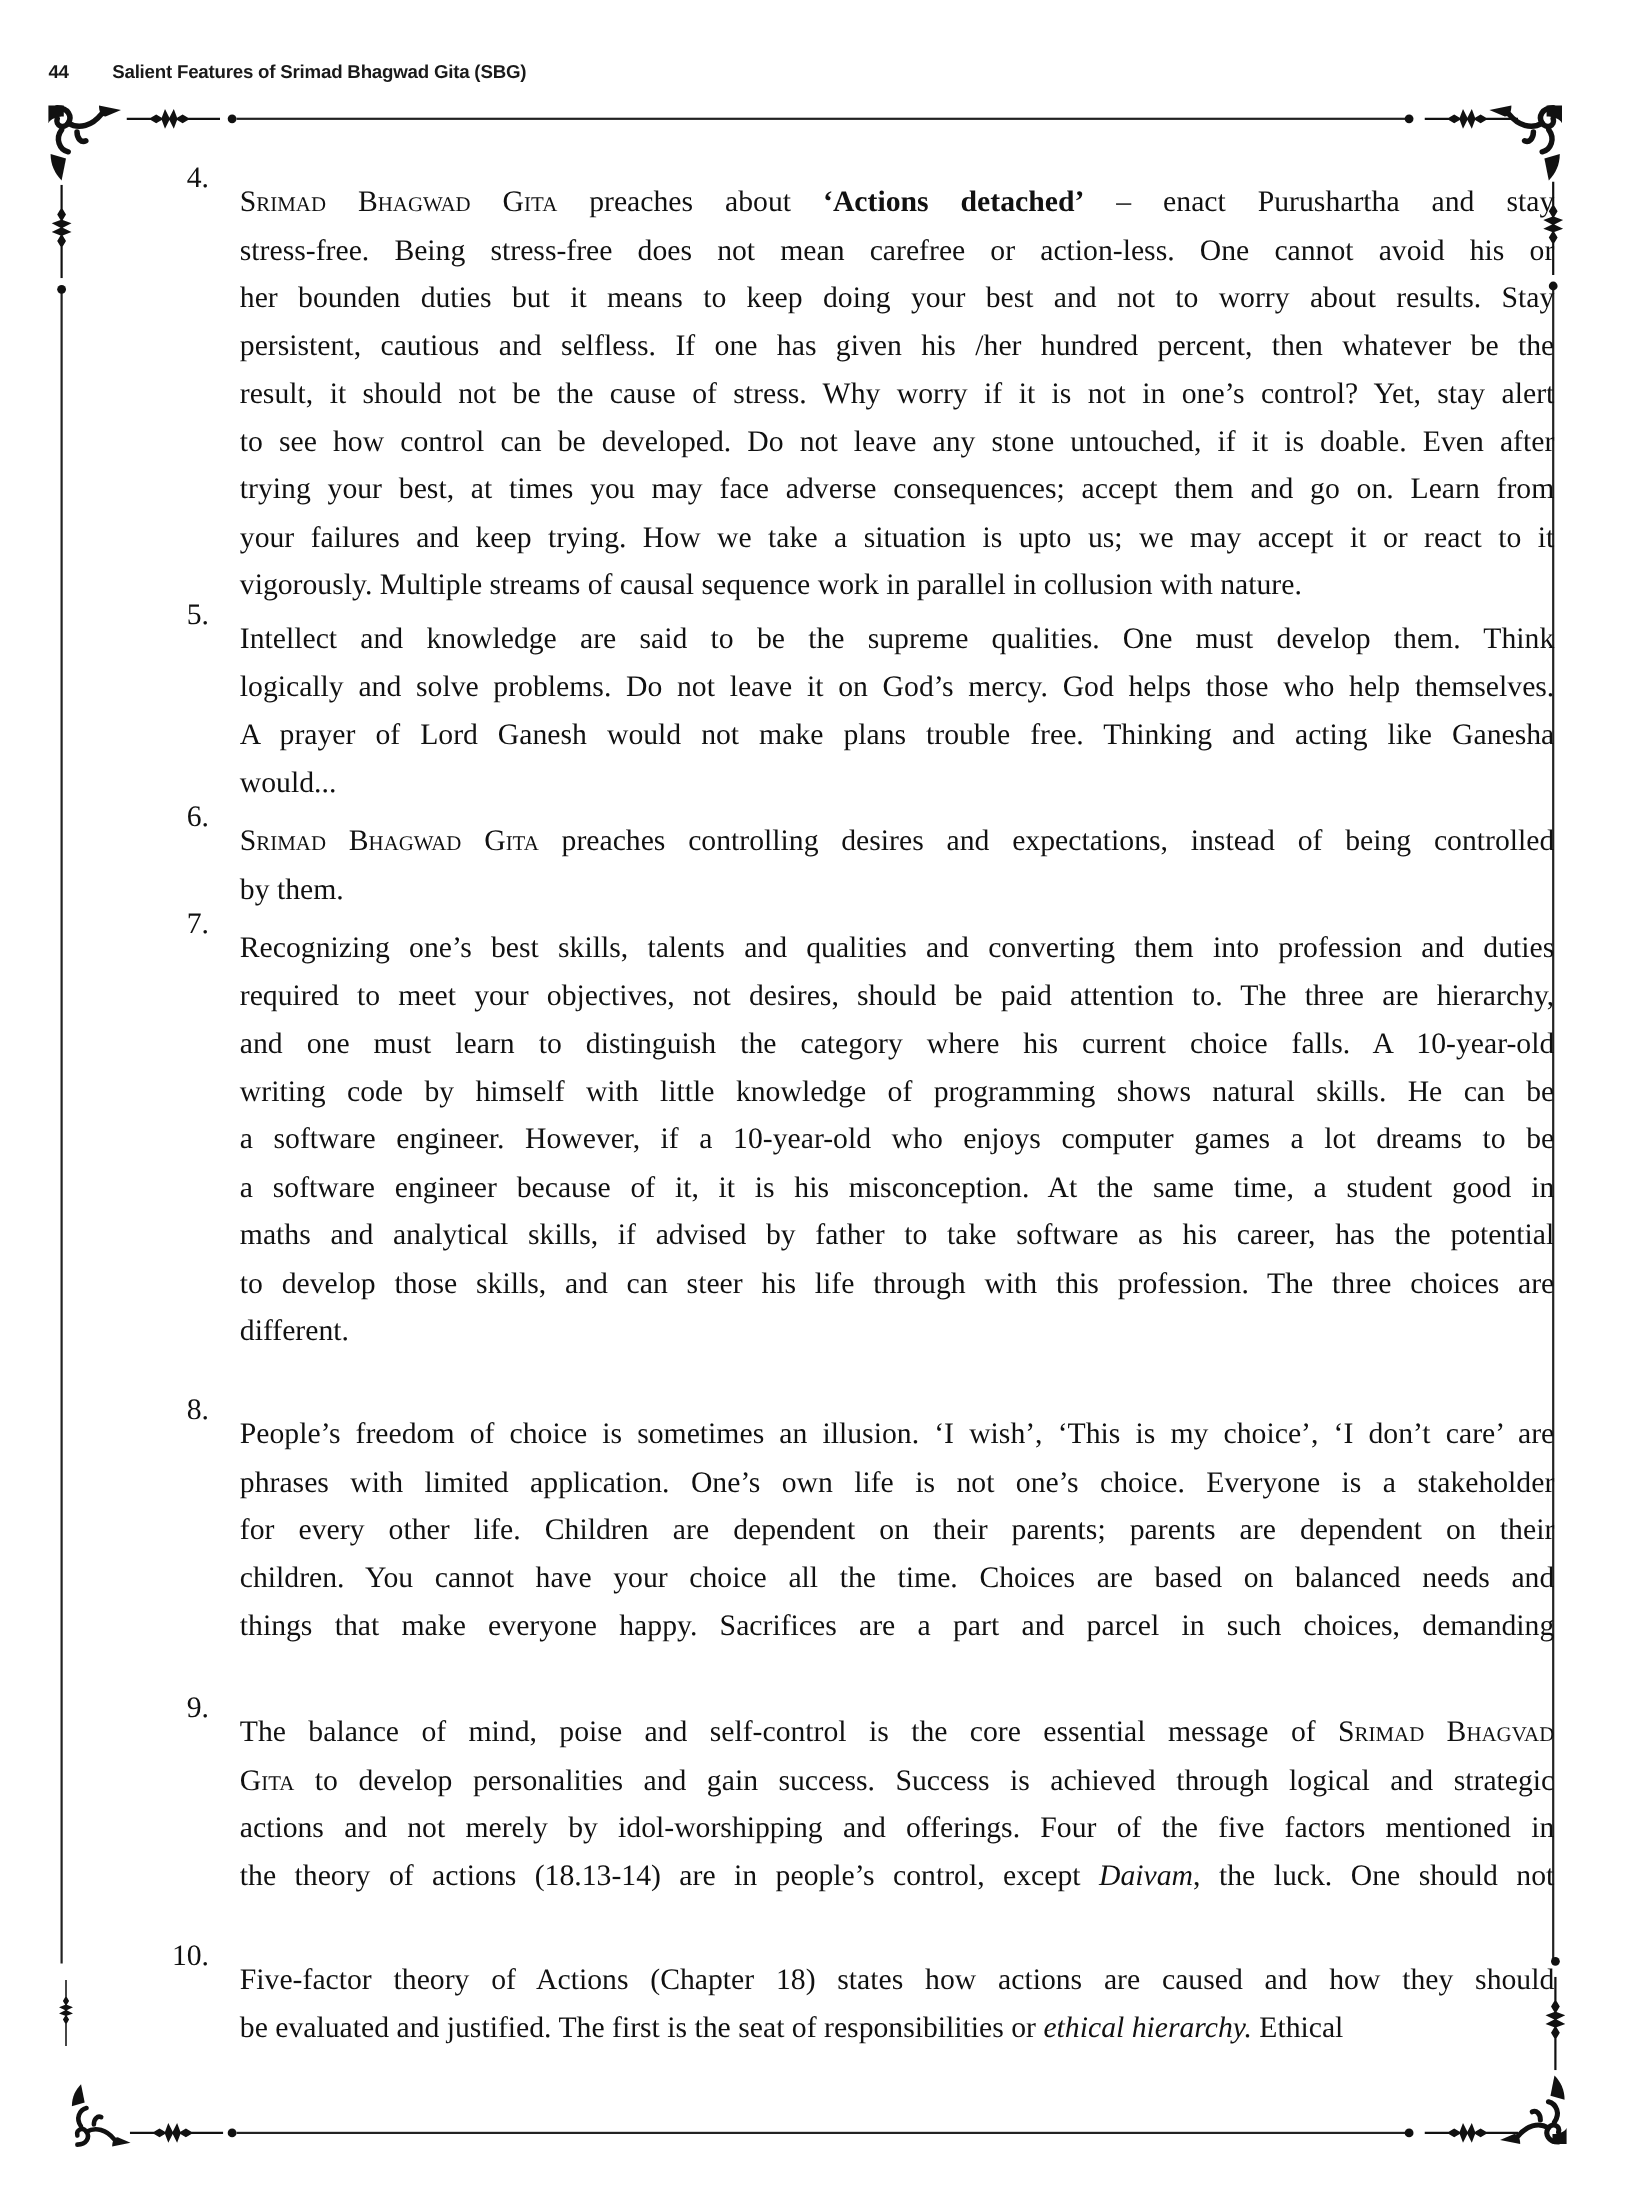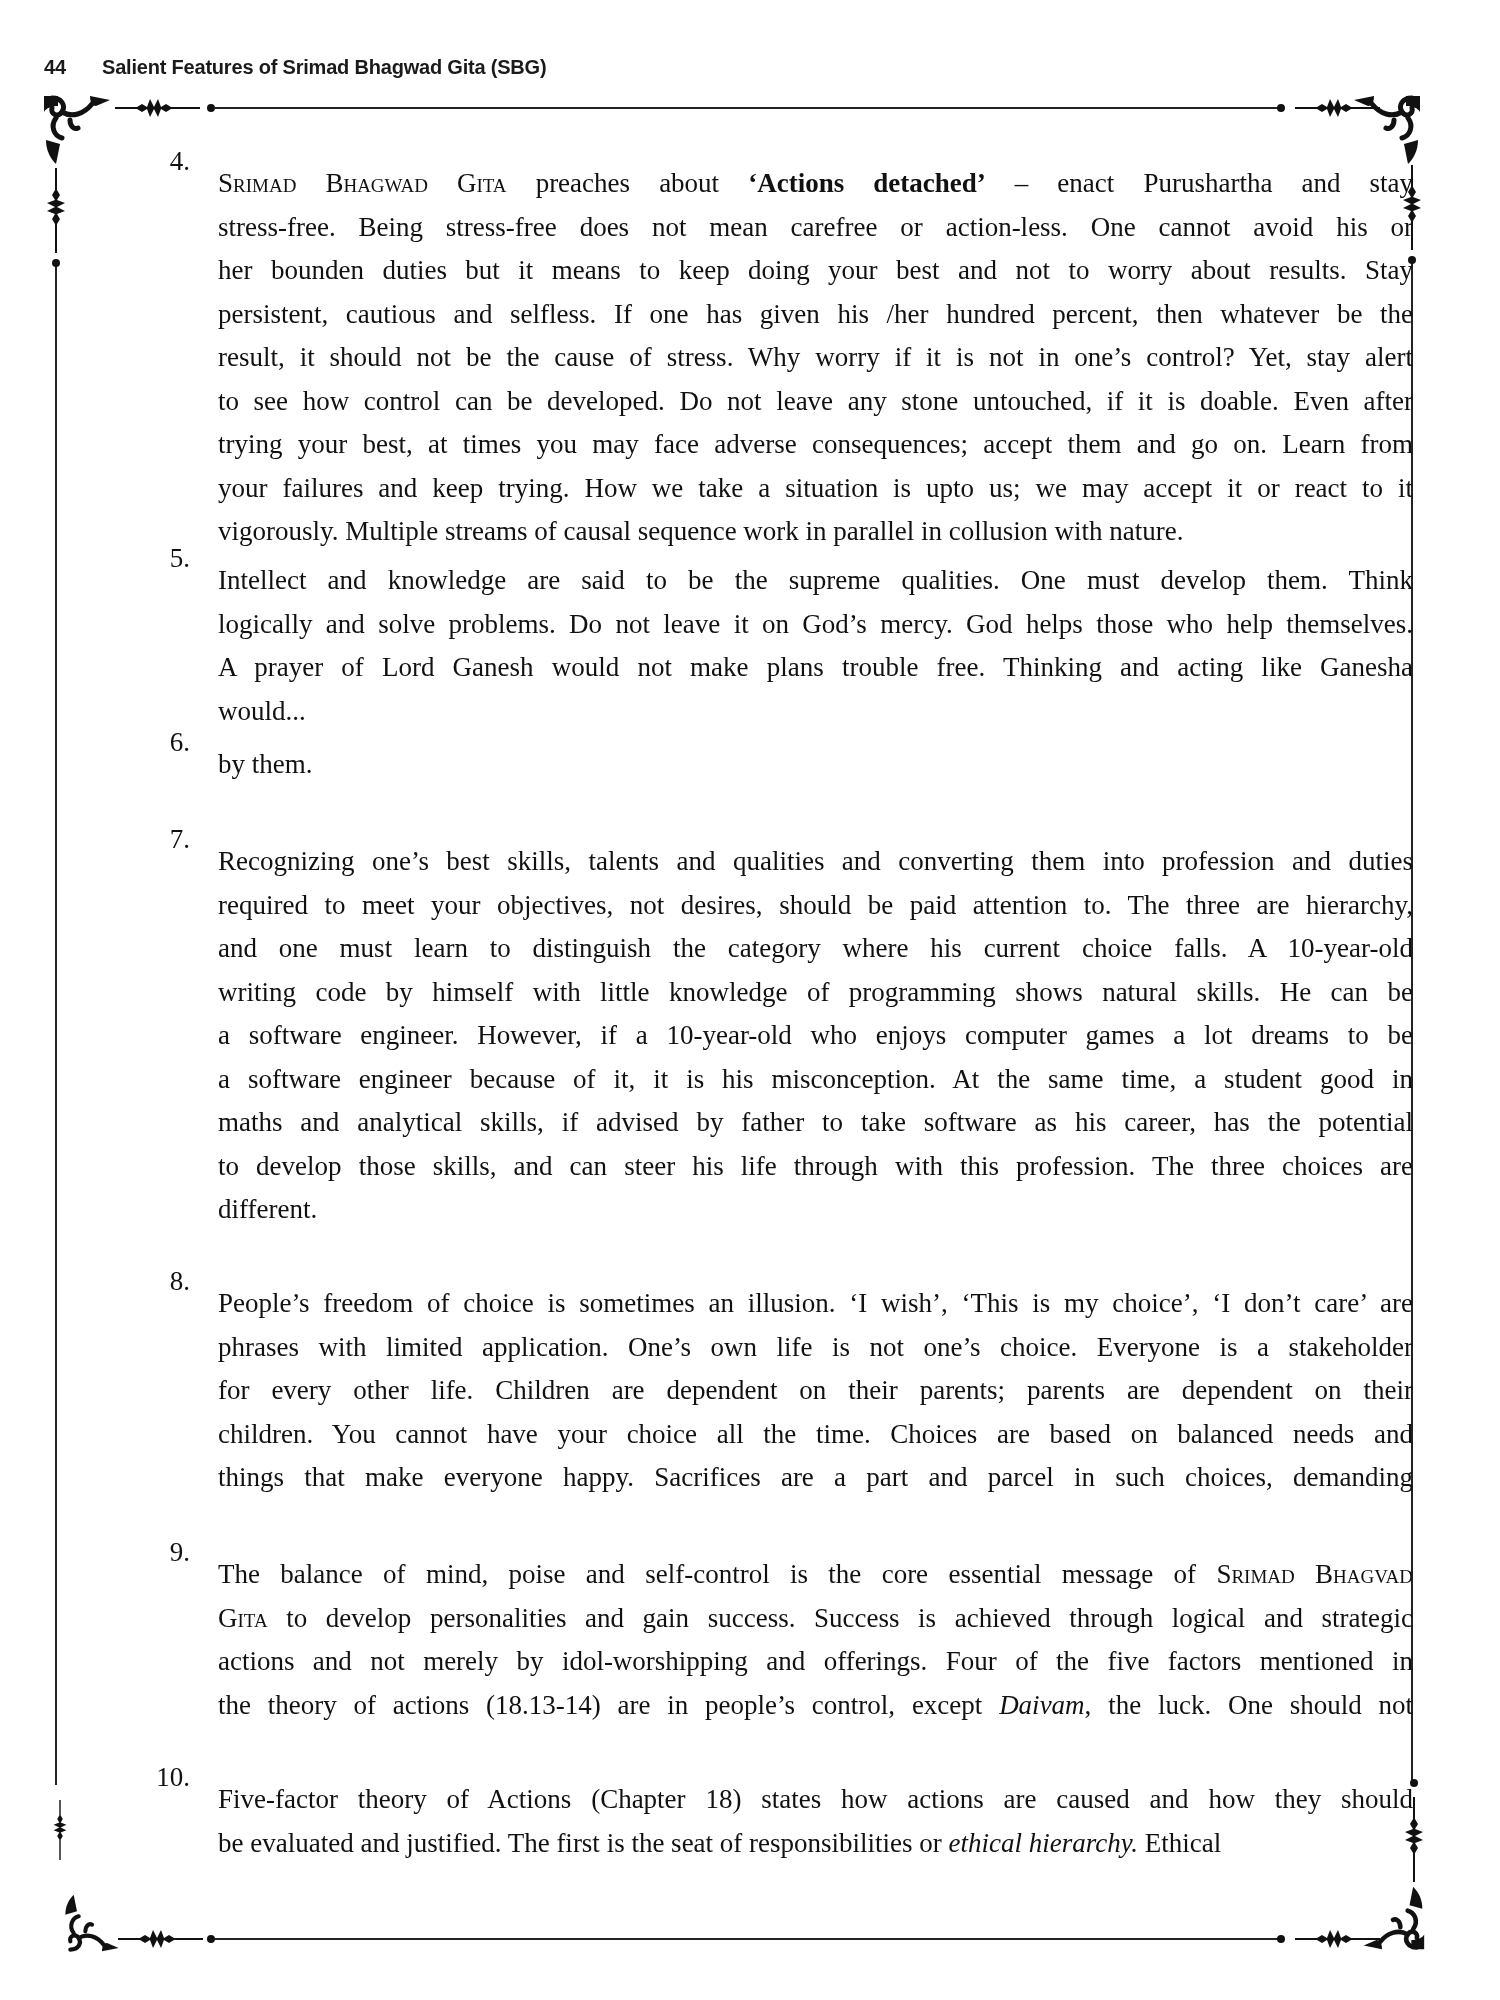--- a/index.html
+++ b/index.html
@@ -1,17 +1,17 @@
 <!DOCTYPE html>
 <html><head>
 <meta charset="utf-8">
 <style>
   html,body{margin:0;padding:0;background:#fff;}
   body{width:1500px;height:2000px;position:relative;overflow:hidden;color:#111;}
-  .header{position:absolute;left:44px;top:56px;font-family:"Liberation Sans",sans-serif;font-weight:bold;font-size:20px;color:#1a1a1a;letter-spacing:-0.2px;}
+  .header{position:absolute;left:44px;top:56px;font-family:"Liberation Sans",sans-serif;font-weight:bold;font-size:17px;color:#1a1a1a;letter-spacing:-0.2px;}
   .header .pn{display:inline-block;width:58px;}
   .hline{position:absolute;height:2px;background:#222;}
   .vline{position:absolute;width:2px;background:#222;}
   .dot{position:absolute;width:8px;height:8px;border-radius:50%;background:#111;}
   .orn{position:absolute;}
   .item{position:absolute;left:150px;width:1265px;font-family:"Liberation Serif",serif;font-size:27px;}
   .item .num{position:absolute;left:0;top:0;width:40px;text-align:right;}
   .item .lines{position:absolute;left:68px;top:16px;width:1195px;}
   .line{display:block;height:43.5px;line-height:43.5px;white-space:nowrap;text-align:justify;text-align-last:justify;}
   .line.last{text-align-last:left;}
@@ -134,20 +134,21 @@
     <div class="lines">
         <span class="line"><span>Intellect and knowledge are said to be the supreme qualities. One must develop them. Think</span></span>
         <span class="line"><span>logically and solve problems. Do not leave it on God’s mercy. God helps those who help themselves.</span></span>
         <span class="line"><span>A prayer of Lord Ganesh would not make plans trouble free. Thinking and acting like Ganesha</span></span>
         <span class="line last"><span>would...</span></span>
       </div>
   </div>
   <div class="item" style="top:727px;">
     <span class="num">6.</span>
     <div class="lines">
+        <span class="line"><span class="sc">Srimad Bhagwad Gita</span><span> preaches controlling desires and expectations, instead of being controlled</span></span>
         <span class="line last"><span>by them.</span></span>
       </div>
   </div>
   <div class="item" style="top:824px;">
     <span class="num">7.</span>
     <div class="lines">
         <span class="line"><span>Recognizing one’s best skills, talents and qualities and converting them into profession and duties</span></span>
         <span class="line"><span>required to meet your objectives, not desires, should be paid attention to. The three are hierarchy,</span></span>
         <span class="line"><span>and one must learn to distinguish the category where his current choice falls. A 10-year-old</span></span>
         <span class="line"><span>writing code by himself with little knowledge of programming shows natural skills. He can be</span></span>

